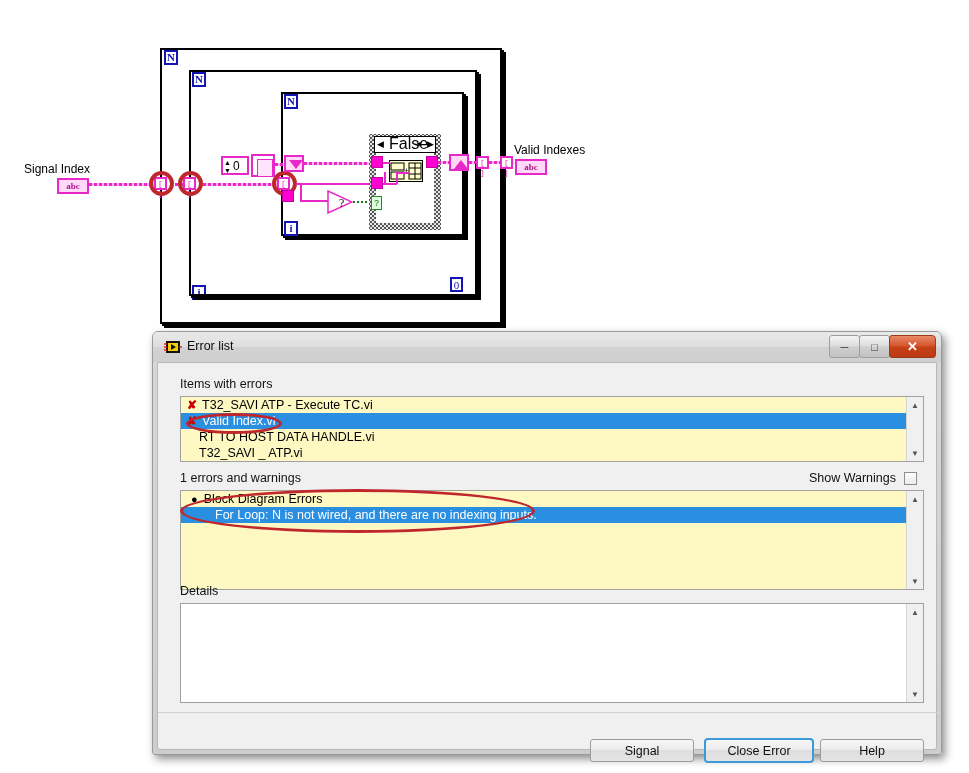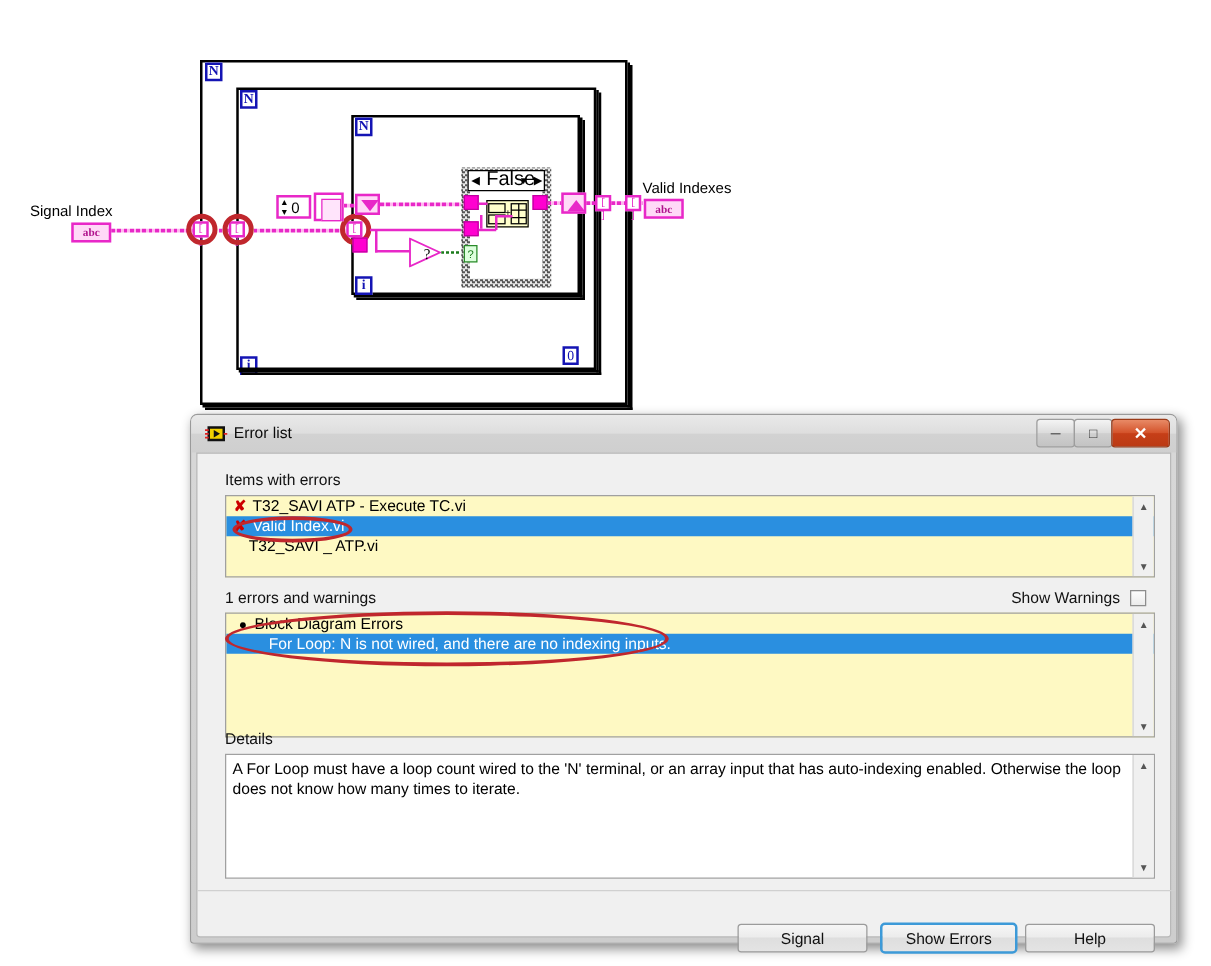--- a/index.html
+++ b/index.html
@@ -474,20 +474,23 @@
       <div class="sec-label" style="left:22px; top:14px;">Items with errors</div>
 
       <div class="listbox" style="left:22px; top:33px; width:744px; height:66px;">
         <div class="list-row">
           <span class="err-x">✘</span><span>T32_SAVI ATP - Execute TC.vi</span>
         </div>
         <div class="list-row sel">
           <span class="err-x">✘</span><span>Valid Index.vi</span>
         </div>
         <div class="list-row">
+          <span style="display:inline-block;width:12px;"></span><span>RT TO HOST DATA HANDLE.vi</span>
+        </div>
+        <div class="list-row">
           <span style="display:inline-block;width:12px;"></span><span>T32_SAVI _ ATP.vi</span>
         </div>
         <div class="vscroll">
           <div class="scroll-arrow up">▲</div>
           <div class="scroll-arrow dn">▼</div>
         </div>
       </div>
 
       <div class="red-ellipse" style="left:28px; top:50px; width:96px; height:21px;"></div>
 
@@ -505,27 +508,26 @@
         <div class="vscroll">
           <div class="scroll-arrow up">▲</div>
           <div class="scroll-arrow dn">▼</div>
         </div>
       </div>
 
       <div class="red-ellipse" style="left:22px; top:126px; width:355px; height:44px;"></div>
 
       <div class="sec-label" style="left:22px; top:221px;">Details</div>
       <div class="details-box" style="left:22px; top:240px; width:744px; height:100px;">
-        <div class="details-text">A For Loop must have a loop count wired to the 'N' terminal, or an array input that has auto-indexing enabled. Otherwise the loop does not know how many times to iterate.</div>
         <div class="vscroll">
           <div class="scroll-arrow up">▲</div>
           <div class="scroll-arrow dn">▼</div>
         </div>
       </div>
 
       <div class="hline" style="left:0px; top:349px; width:782px;"></div>
 
       <div class="dlg-btn" style="left:432px; top:376px; width:104px;">Signal</div>
-      <div class="dlg-btn default" style="left:546px; top:375px; width:110px; height:25px;">Show Errors</div>
+      <div class="dlg-btn default" style="left:546px; top:375px; width:110px; height:25px;">Close Error</div>
       <div class="dlg-btn" style="left:662px; top:376px; width:104px;">Help</div>
     </div>
   </div>
 </div>
 
 </body></html>

